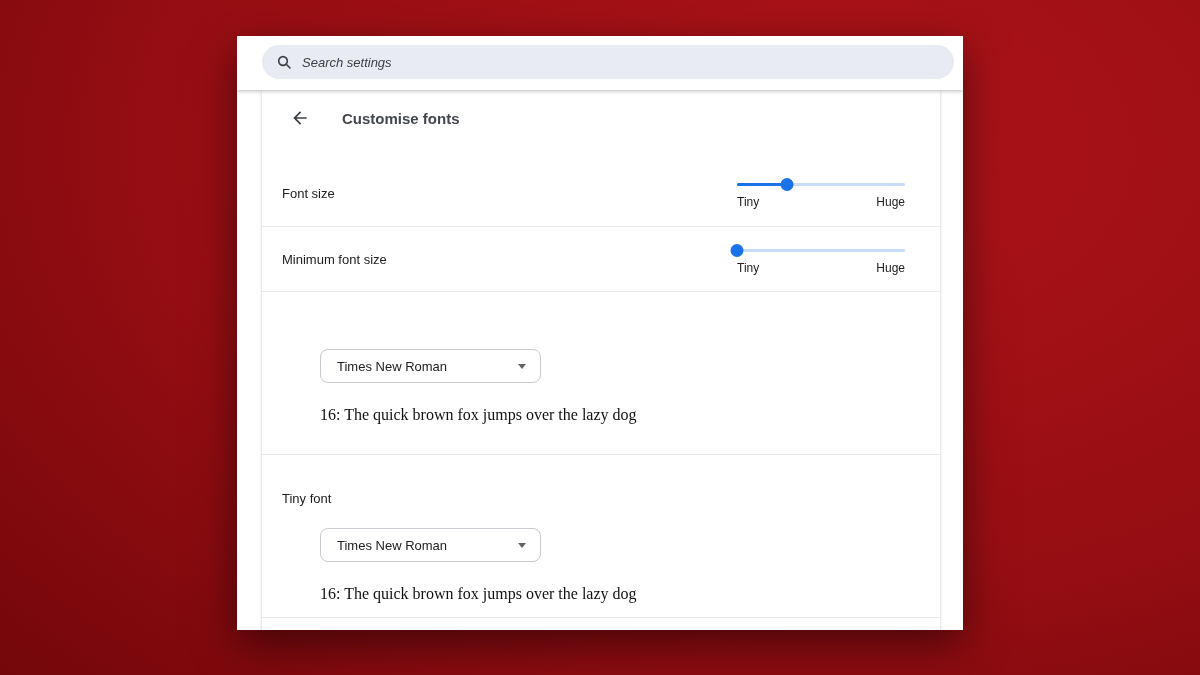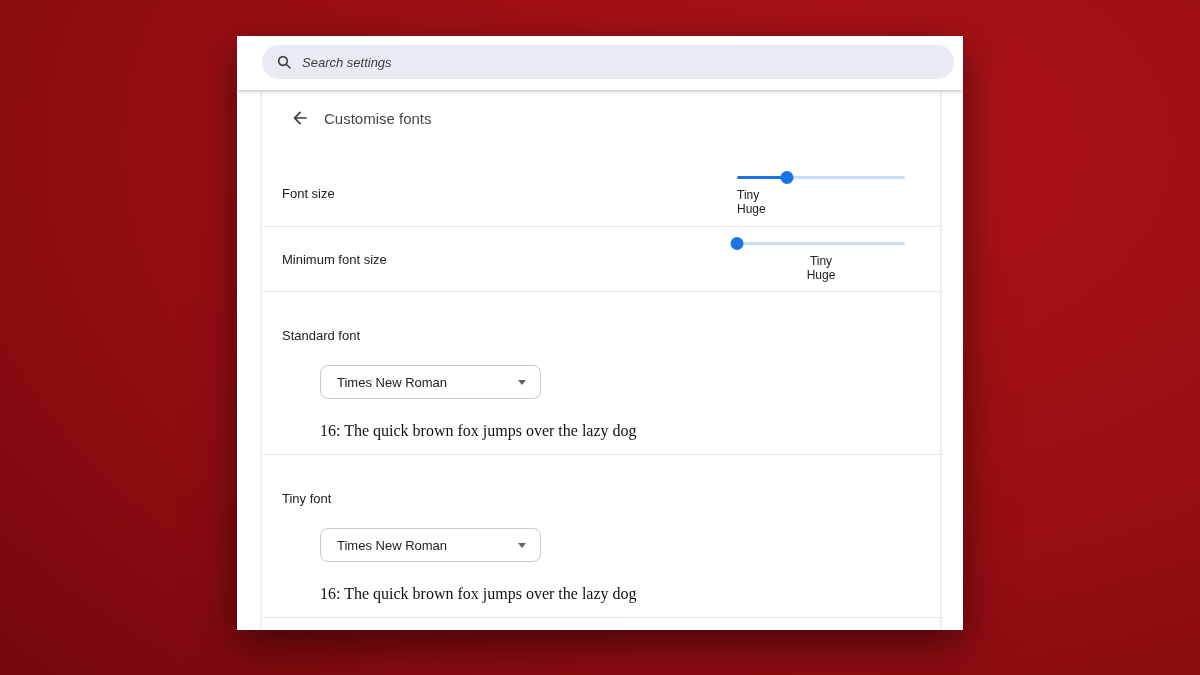--- a/index.html
+++ b/index.html
@@ -18,38 +18,38 @@
   .search-field .icon{margin:0 10px 0 14px;display:flex;}
   .search-placeholder{font-size:13px;color:#3c4043;font-style:italic;}
   
   .content{position:relative;height:540px;}
   .card{position:absolute;left:25px;top:0;width:678px;min-height:600px;
     background:#fff;box-shadow:0 1px 3px rgba(0,0,0,.22);}
   .hdr{height:56px;display:flex;align-items:center;padding-left:24px;}
   .back-btn{border:none;background:transparent;padding:0;margin-right:10px;
     width:28px;height:28px;display:flex;align-items:center;justify-content:center;
     cursor:pointer;border-radius:50%;}
-  .page-title{font-size:15px;font-weight:400;color:var(--text-secondary,#43474c);margin:0;}
+  .page-title{font-size:15px;font-weight:700;color:var(--text-secondary,#43474c);margin:18px;}
   .divider{height:0;border-bottom:1px solid var(--divider,#e9e9e9);}
   
   .srow{display:flex;align-items:center;justify-content:space-between;
     padding:0 35px 0 20px;box-sizing:border-box;}
   .srow.r1{height:80px;padding-top:14px;gap:21px;}
   .srow.r2{height:64px;text-align:center;}
   .row-label{font-size:13px;color:var(--text-primary,#202124);}
   .slider{width:168px;}
   .track{position:relative;height:14px;cursor:pointer;}
   .track-bg{position:absolute;left:0;right:0;top:6px;height:3px;border-radius:2px;
     background:var(--slider-track-inactive,#c9dcf8);}
   .fill{position:absolute;left:0;top:6px;height:3px;border-radius:2px;
     background:var(--accent-blue,#1a73e8);}
   .thumb{position:absolute;top:1px;width:13px;height:13px;border-radius:50%;
     background:var(--accent-blue,#1a73e8);transform:translateX(-50%);cursor:grab;}
   .slider-labels{display:flex;justify-content:space-between;margin-top:4px;
-    font-size:12px;color:var(--text-primary,#202124);flex-direction:column;}
+    font-size:12px;color:var(--text-primary,#202124);}
   
   .fsec{height:162px;box-sizing:border-box;padding:36px 0 0 20px;}
   .sec-label{font-size:13px;color:var(--text-primary,#202124);line-height:16px;}
   .select{margin:21px 0 0 38px;width:221px;height:34px;box-sizing:border-box;
     border:1px solid #c7cace;border-radius:8px;background:#fff;cursor:pointer;
     display:flex;align-items:center;justify-content:space-between;padding:0 14px 0 16px;}
   .select-value{font-size:13px;color:var(--text-primary,#202124);}
   .caret{width:0;height:0;border-left:4.5px solid transparent;
     border-right:4.5px solid transparent;border-top:5px solid #5f6368;}
   .preview{margin:23px 0 0 38px;font-family:Liberation Serif, serif;
@@ -114,21 +114,20 @@
             </div>
             <div class="slider-labels">
               <span>Tiny</span>
               <span>Huge</span>
             </div>
           </div>
         </div>
         <div class="divider"></div>
 
         <div class="fsec">
-          <div class="sec-label">Standard font</div>
           <div class="select">
             <span class="select-value">Times New Roman</span>
             <span class="caret"></span>
           </div>
           <div class="preview">16: The quick brown fox jumps over the lazy dog</div>
         </div>
         <div class="divider"></div>
 
         <div class="fsec">
           <div class="sec-label">Tiny font</div>

